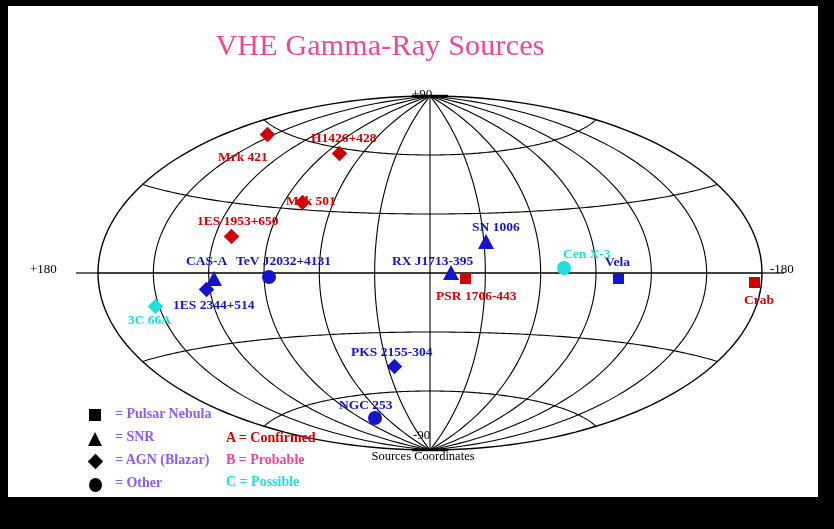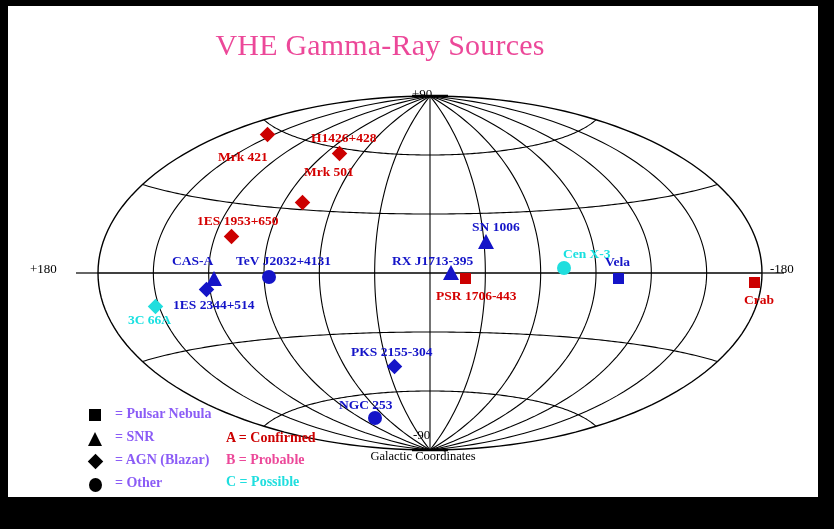--- a/index.html
+++ b/index.html
@@ -221,25 +221,25 @@
       <div class="axislabel" style="left:405px; top:421px;">-90</div>
       <div class="axislabel" style="left:22px; top:255px;">+180</div>
       <div class="axislabel" style="left:762px; top:255px;">-180</div>
 
       <div id="points">
           <div class="marker m-diamond bg-red" style="left: 253.5px; top: 122.5px;"></div>
           <div class="srclabel c-red" style="left: 210px; top: 108px; margin-top: 36px;">Mrk 421</div>
           <div class="marker m-diamond bg-red" style="left: 325.5px; top: 141.5px;"></div>
           <div class="srclabel c-red" style="left: 303px; top: 125px;">H1426+428</div>
           <div class="marker m-diamond bg-red" style="left: 288.5px; top: 190.5px;"></div>
-          <div class="srclabel c-red" style="left: 278px; top: 159px; margin-left: 18px;">Mrk 501</div>
+          <div class="srclabel c-red" style="left: 278px; top: 188px;">Mrk 501</div>
           <div class="marker m-diamond bg-red" style="left: 217.5px; top: 224.5px;"></div>
           <div class="srclabel c-red" style="left: 189px; top: 208px;">1ES 1953+650</div>
           <div class="marker m-triangle bg-blue" style="left: 198px; top: 265px;"></div>
-          <div class="srclabel c-blue" style="left: 164px; top: 248px;">CAS-A</div>
+          <div class="srclabel c-blue" style="left: 178px; top: 248px;">CAS-A</div>
           <div class="marker m-diamond bg-blue" style="left: 192.5px; top: 277.5px;"></div>
           <div class="srclabel c-blue" style="left: 165px; top: 292px;">1ES 2344+514</div>
           <div class="marker m-circle bg-blue" style="left: 254px; top: 264px;"></div>
           <div class="srclabel c-blue" style="left: 228px; top: 248px;">TeV J2032+4131</div>
           <div class="marker m-diamond bg-cyan" style="left: 141.5px; top: 294.5px;"></div>
           <div class="srclabel c-cyan" style="left: 96px; top: 307px;">3C 66A</div>
           <div class="marker m-triangle bg-blue" style="left: 435px; top: 259px;"></div>
           <div class="srclabel c-blue" style="left: 384px; top: 248px;">RX J1713-395</div>
           <div class="marker m-square bg-red" style="left: 451.5px; top: 266.5px;"></div>
           <div class="srclabel c-red" style="left: 428px; top: 283px;">PSR 1706-443</div>
@@ -251,21 +251,21 @@
           <div class="srclabel c-blue" style="left: 597px; top: 249px;">Vela</div>
           <div class="marker m-square bg-red" style="left: 740.5px; top: 270.5px;"></div>
           <div class="srclabel c-red" style="left: 736px; top: 287px;">Crab</div>
           <div class="marker m-diamond bg-blue" style="left: 380.5px; top: 354.5px;"></div>
           <div class="srclabel c-blue" style="left: 343px; top: 339px;">PKS 2155-304</div>
           <div class="marker m-circle bg-blue" style="left: 360px; top: 405px;"></div>
           <div class="srclabel c-blue" style="left: 331px; top: 392px;">NGC 253</div>
         </div>
     </div>
 
-    <div id="caption">Galactic Coordinates</div>
+    <div id="caption">Sources Coordinates</div>
 
     <div id="shapekey">
         <div class="keyrow">
           <span class="keyglyph">
             <span class="g g-square"></span>
           </span>
           <span class="keytext">= Pulsar Nebula</span>
         </div>
         <div class="keyrow">
           <span class="keyglyph">

